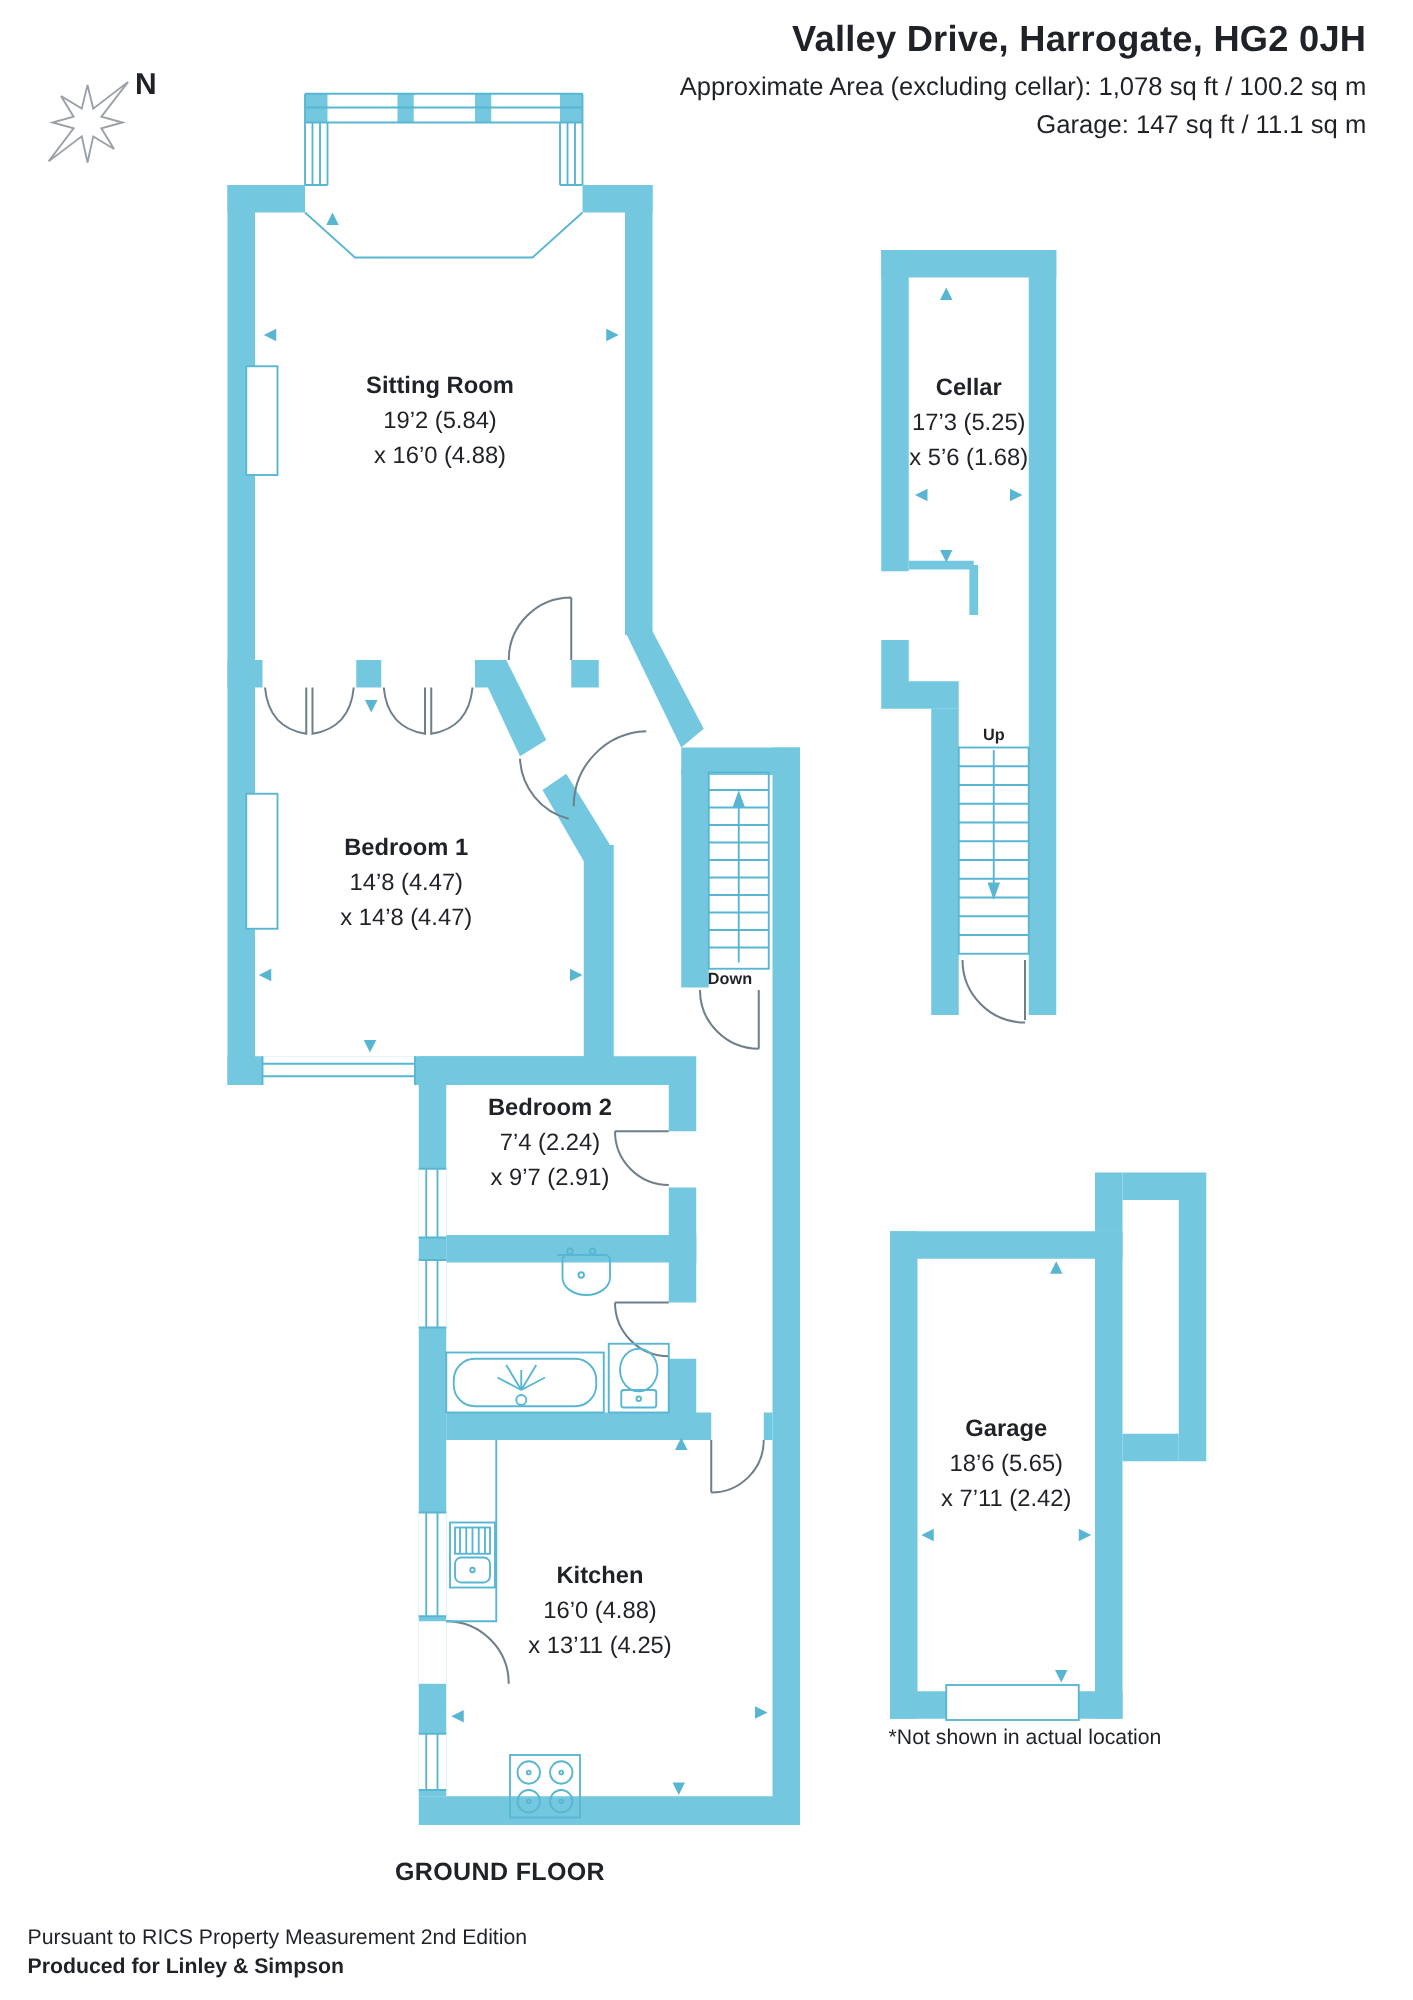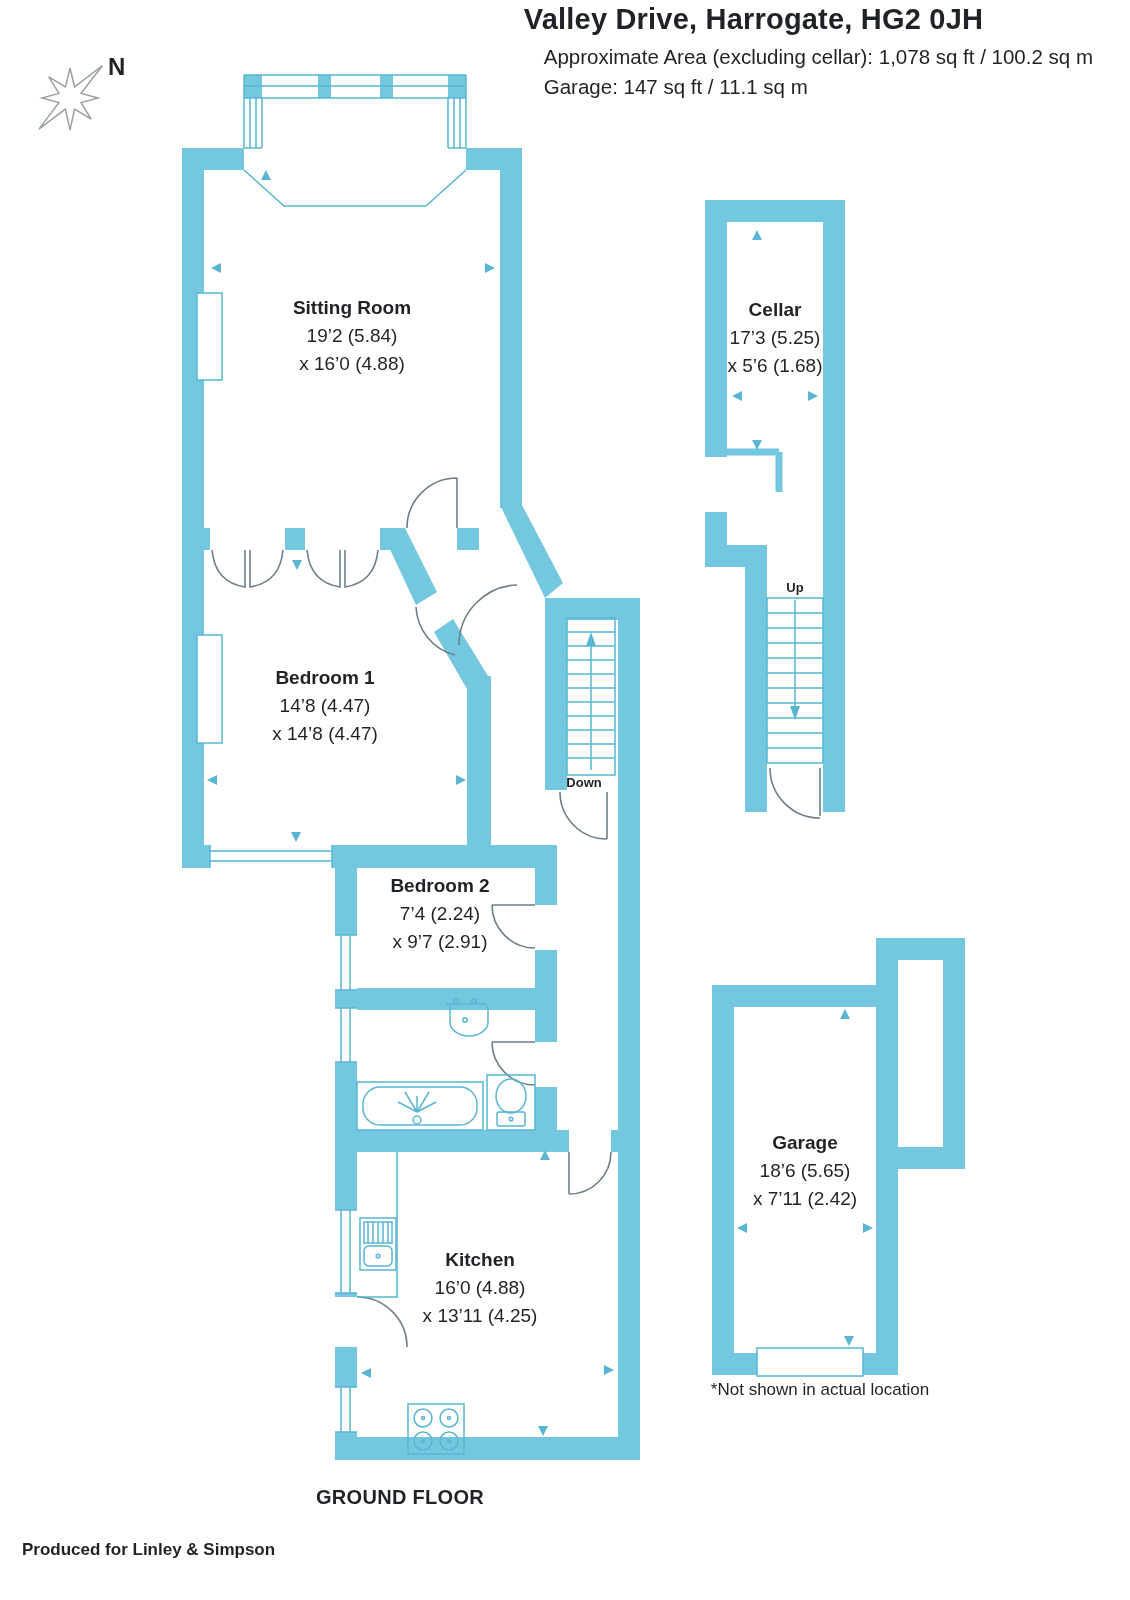--- a/index.html
+++ b/index.html
@@ -4,21 +4,21 @@
 <style>
   :root{
     --wall:#73c8df;
     --fix:#58b6d3;
     --door:#6e7f8a;
     --text:#1f2226;
   }
   html,body{margin:0;padding:0;background:#ffffff;}
   .page{position:relative;width:1130px;height:1600px;background:#fff;overflow:hidden;
         font-family:"Liberation Sans", sans-serif;color:var(--text);}
-  .header{position:absolute;top:3px;right:37px;text-align:left;}
+  .header{position:absolute;top:16px;right:37px;text-align:right;}
   .header .title{font-size:29px;font-weight:700;margin:0 0 6px 0;letter-spacing:.2px;}
   .header .sub{font-size:20.5px;line-height:30px;font-weight:400;margin-left:20px;}
   .footer{position:absolute;left:22px;top:1538px;font-size:17px;line-height:23px;}
   .footer .bold{font-weight:700;}
   svg{position:absolute;left:0;top:0;font-family:"Liberation Sans", sans-serif;}
   .wall{fill:var(--wall);}
   .thin{stroke:var(--fix);fill:none;stroke-width:1.5px;}
   .thickline{stroke:var(--wall);stroke-width:7px;fill:none;}
   .door{stroke:var(--door);fill:none;stroke-width:1.6px;}
   .white{fill:#ffffff;}
@@ -268,16 +268,17 @@
       <text class="roomname" x="805" y="1149">Garage</text>
       <text class="dim" x="805" y="1177">18’6 (5.65)</text>
       <text class="dim" x="805" y="1205">x 7’11 (2.42)</text>
     </g>
 
     <text class="note" x="820" y="1395">*Not shown in actual location</text>
     <text class="floorlabel" x="400" y="1504">GROUND FLOOR</text>
   </svg>
 
   <div class="footer">
+    <div>Pursuant to RICS Property Measurement 2nd Edition</div>
     <div class="bold">Produced for Linley &amp; Simpson</div>
   </div>
 
 </div>
 
 </body></html>

